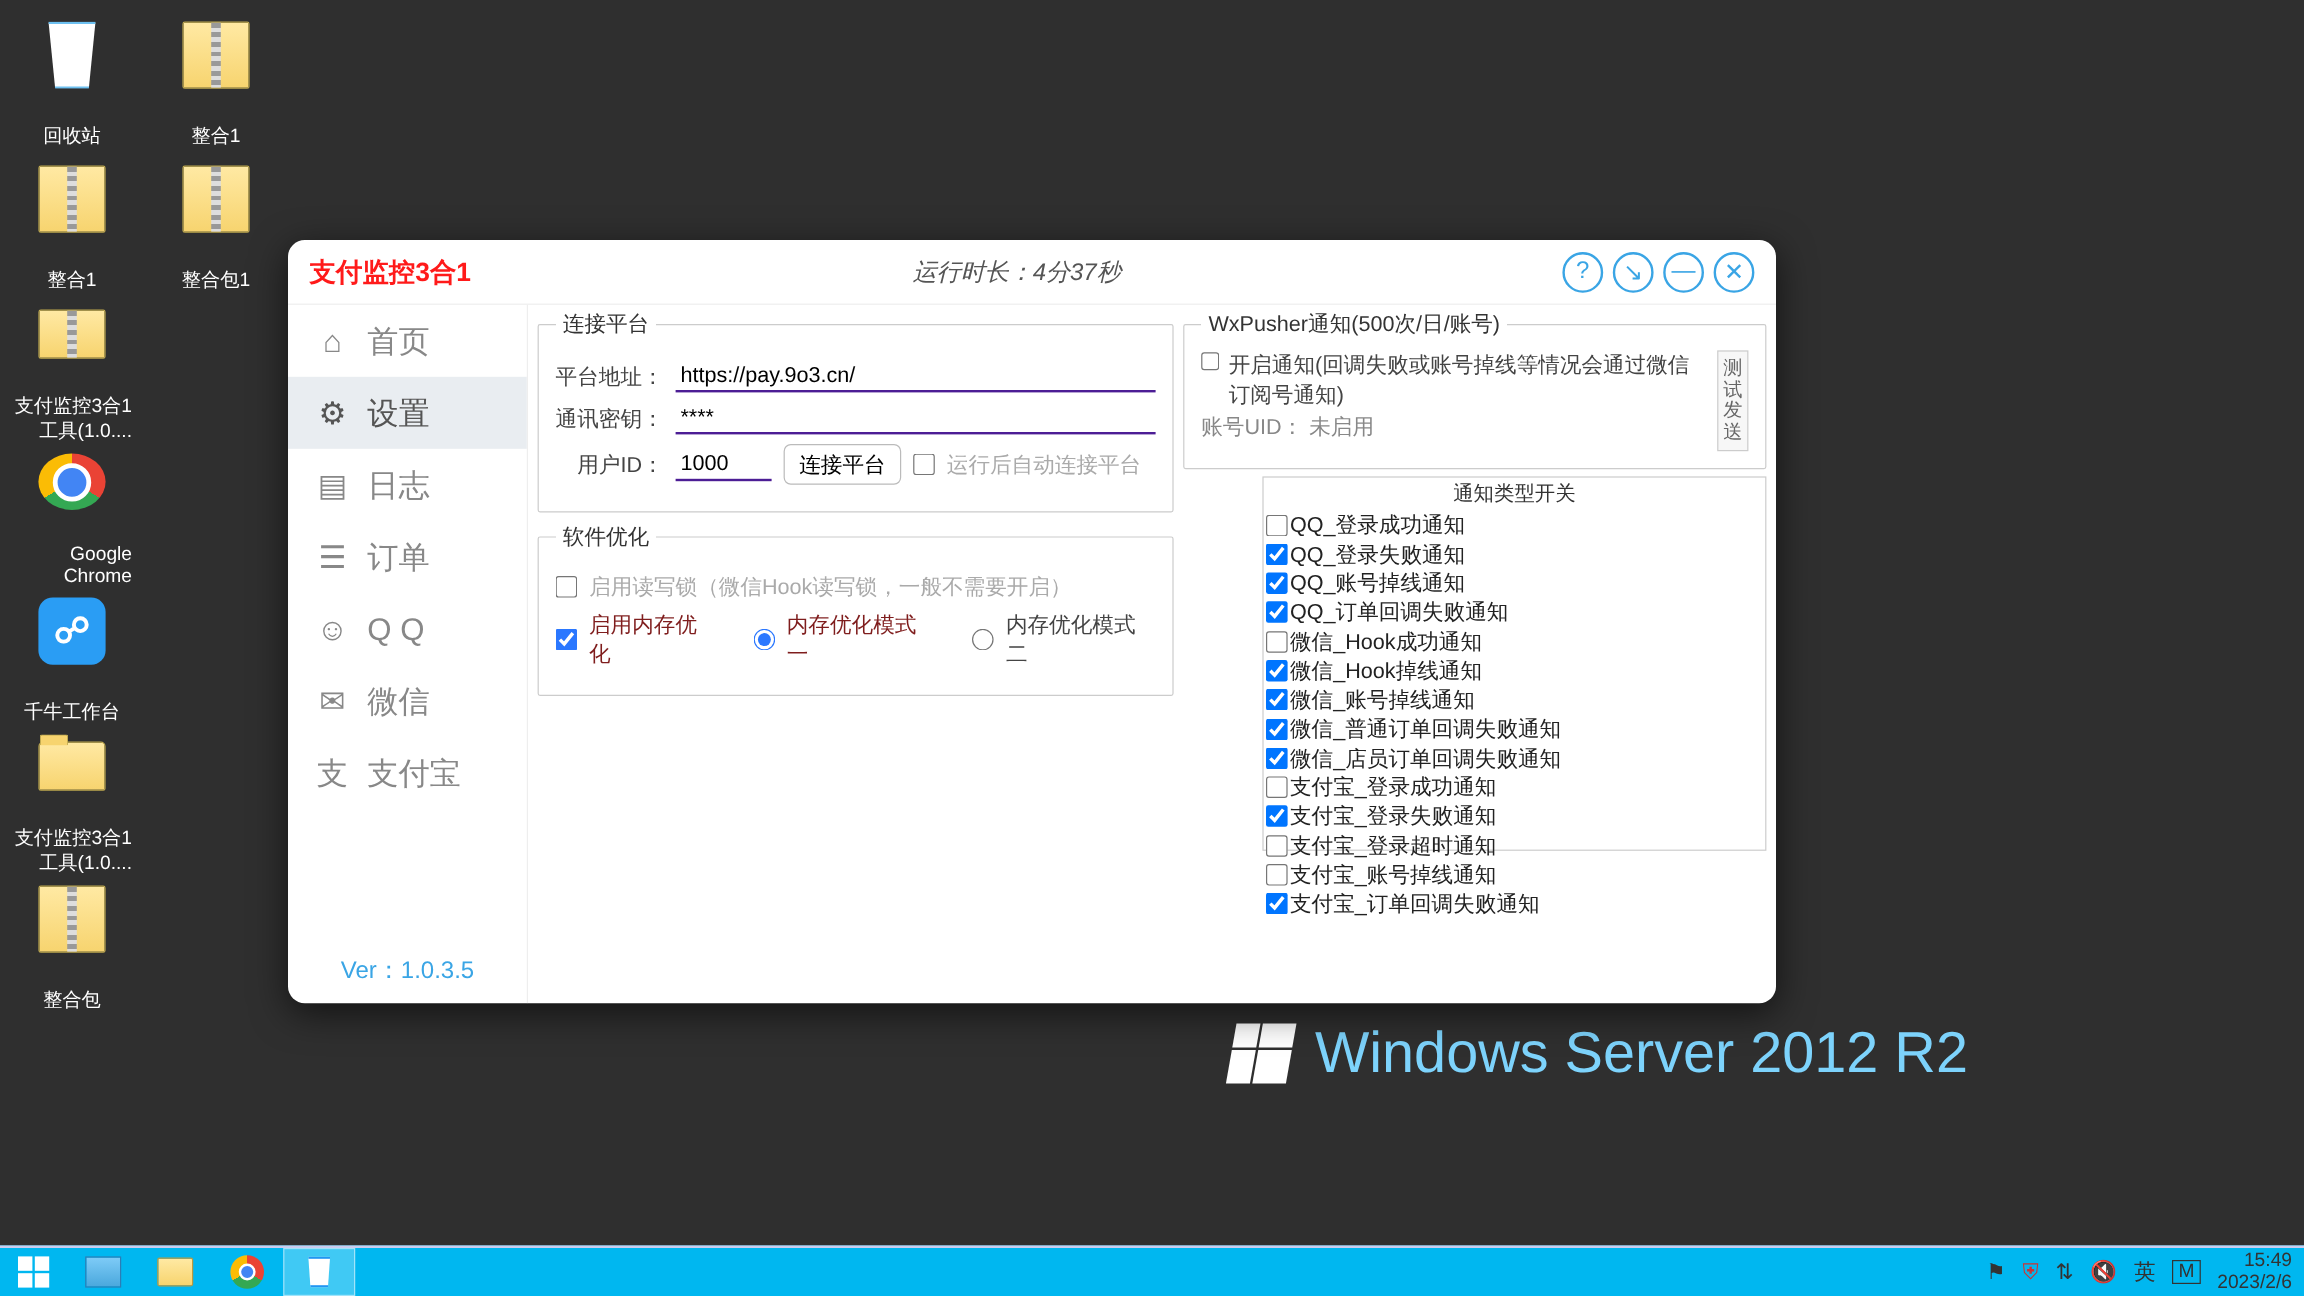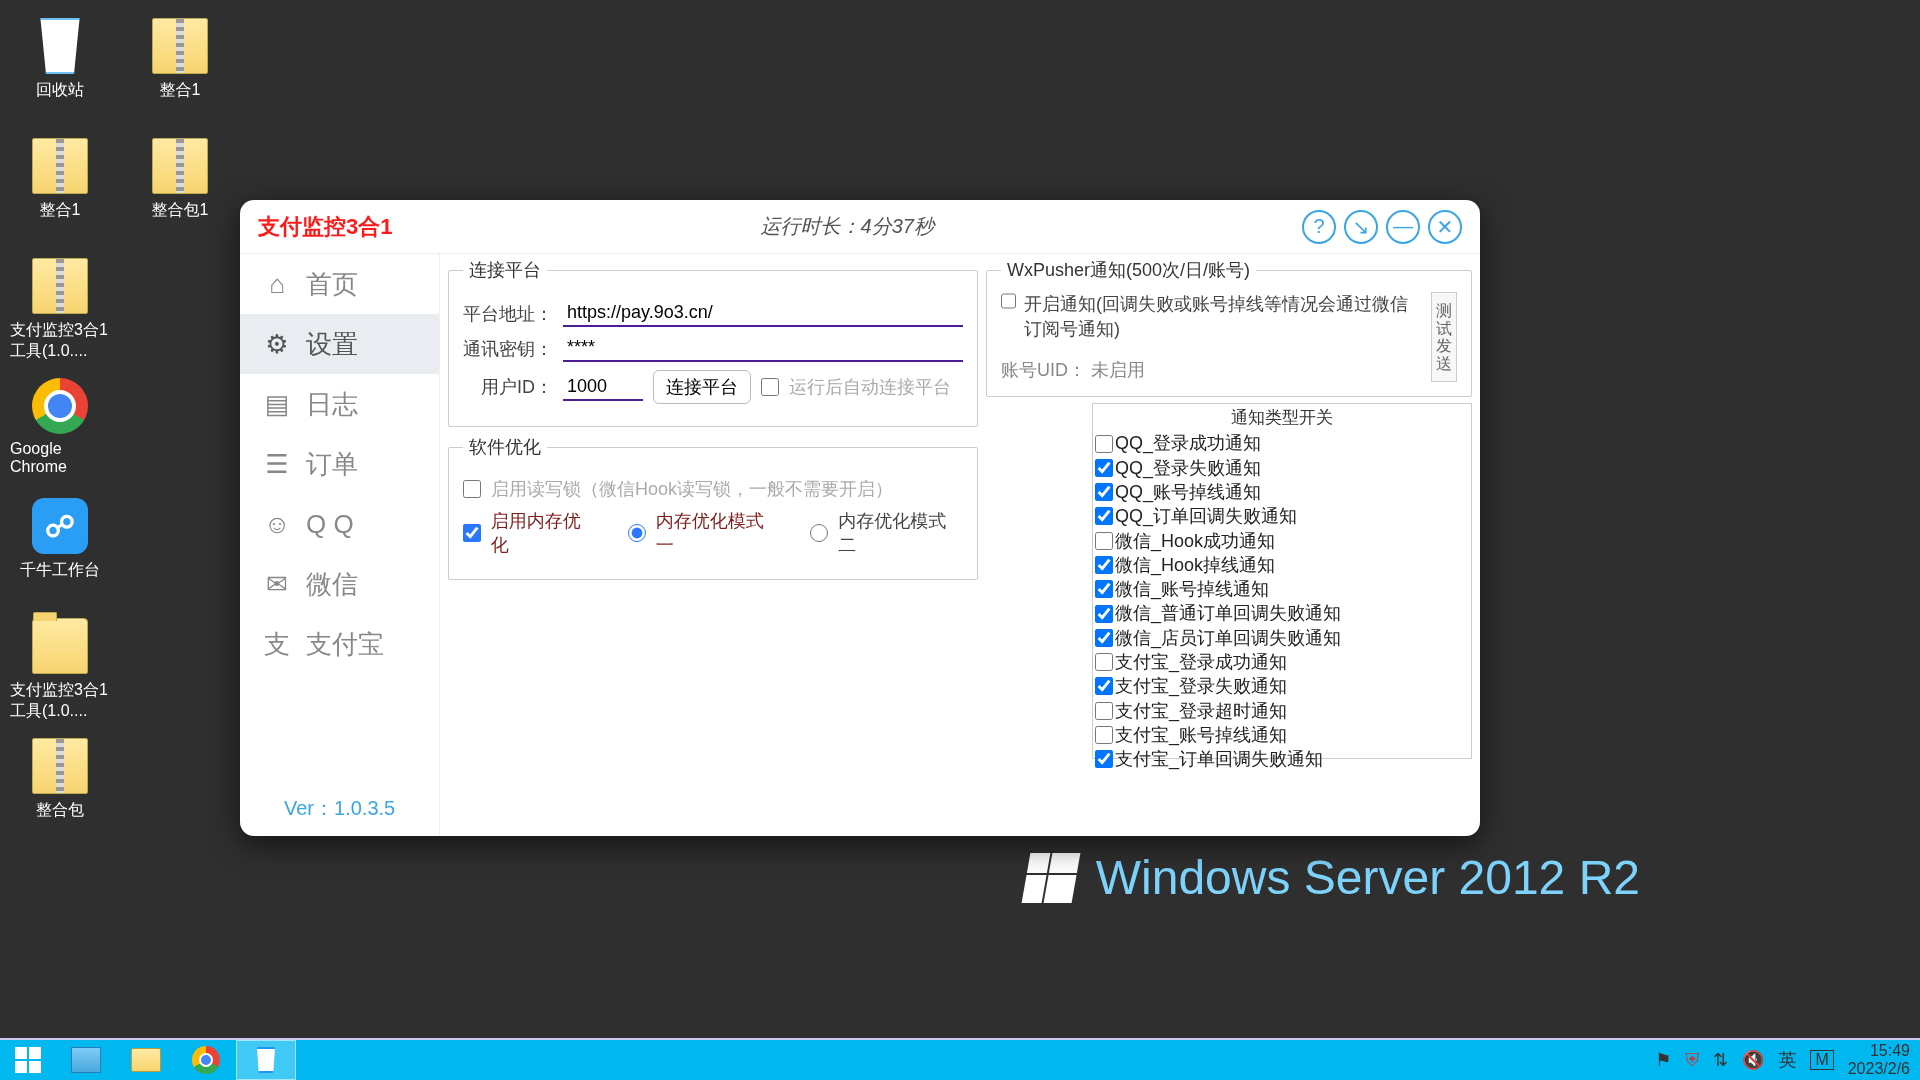--- a/index.html
+++ b/index.html
@@ -46,22 +46,23 @@
 .di {
   width: 100px;
   height: 120px;
   display: flex;
   flex-direction: column;
   align-items: center;
   justify-content: flex-start;
   padding-top: 8px;
   color: #fff;
   font-size: 16px;
-  text-align: left;
-  cursor: pointer;
+  text-align: right;
+  cursor: pointer;
+  gap: 23px;
 }
 .di .ico {
   width: 56px;
   height: 56px;
   margin-bottom: 6px;
   display: flex;
   align-items: center;
   justify-content: center;
 }
 .folder-icon {
@@ -238,40 +239,40 @@
   cursor: pointer;
 }
 .chk-blue { accent-color: #2a77ff; }
 .chk-dis { accent-color: #999; }
 .muted { color: #aaa; }
 .blue { color: #7f1d1d; }
 
 .wxpusher-box { display:flex; gap:10px; }
 .wx-left { flex:1; }
 .wx-checkbox-row { display:flex; align-items:flex-start; gap:8px; font-size:18px; color:#444; line-height:1.4; }
-.wx-uid { color:#888; font-size:18px; margin-top:16px; }
+.wx-uid { color:#888; font-size:18px; margin-top:2px; }
 .test-send {
   width: 26px;
   padding: 6px 4px;
   border: 1px solid #ccc;
   background: #f7f7f7;
   font-size: 16px;
   cursor: pointer;
   color:#666;
   writing-mode: horizontal-tb;
   line-height: 1.1;
 }
 
 .switch-list {
   border: 1px solid #ccc;
-  margin-left: 106px;
+  margin-left: 66px;
   padding: 2px;
   font-size: 18px;
   color: #222;
-  height: 356px;
+  height: 312px;
 }
 .switch-title { text-align: center; font-size: 17px; color: #333; margin-bottom: 2px; }
 .switch-list .srow { display: flex; align-items: center; gap: 2px; line-height: 1.35; }
 
 
 .taskbar {
   position: absolute;
   bottom: 0;
   left: 0;
   width: 1920px;

